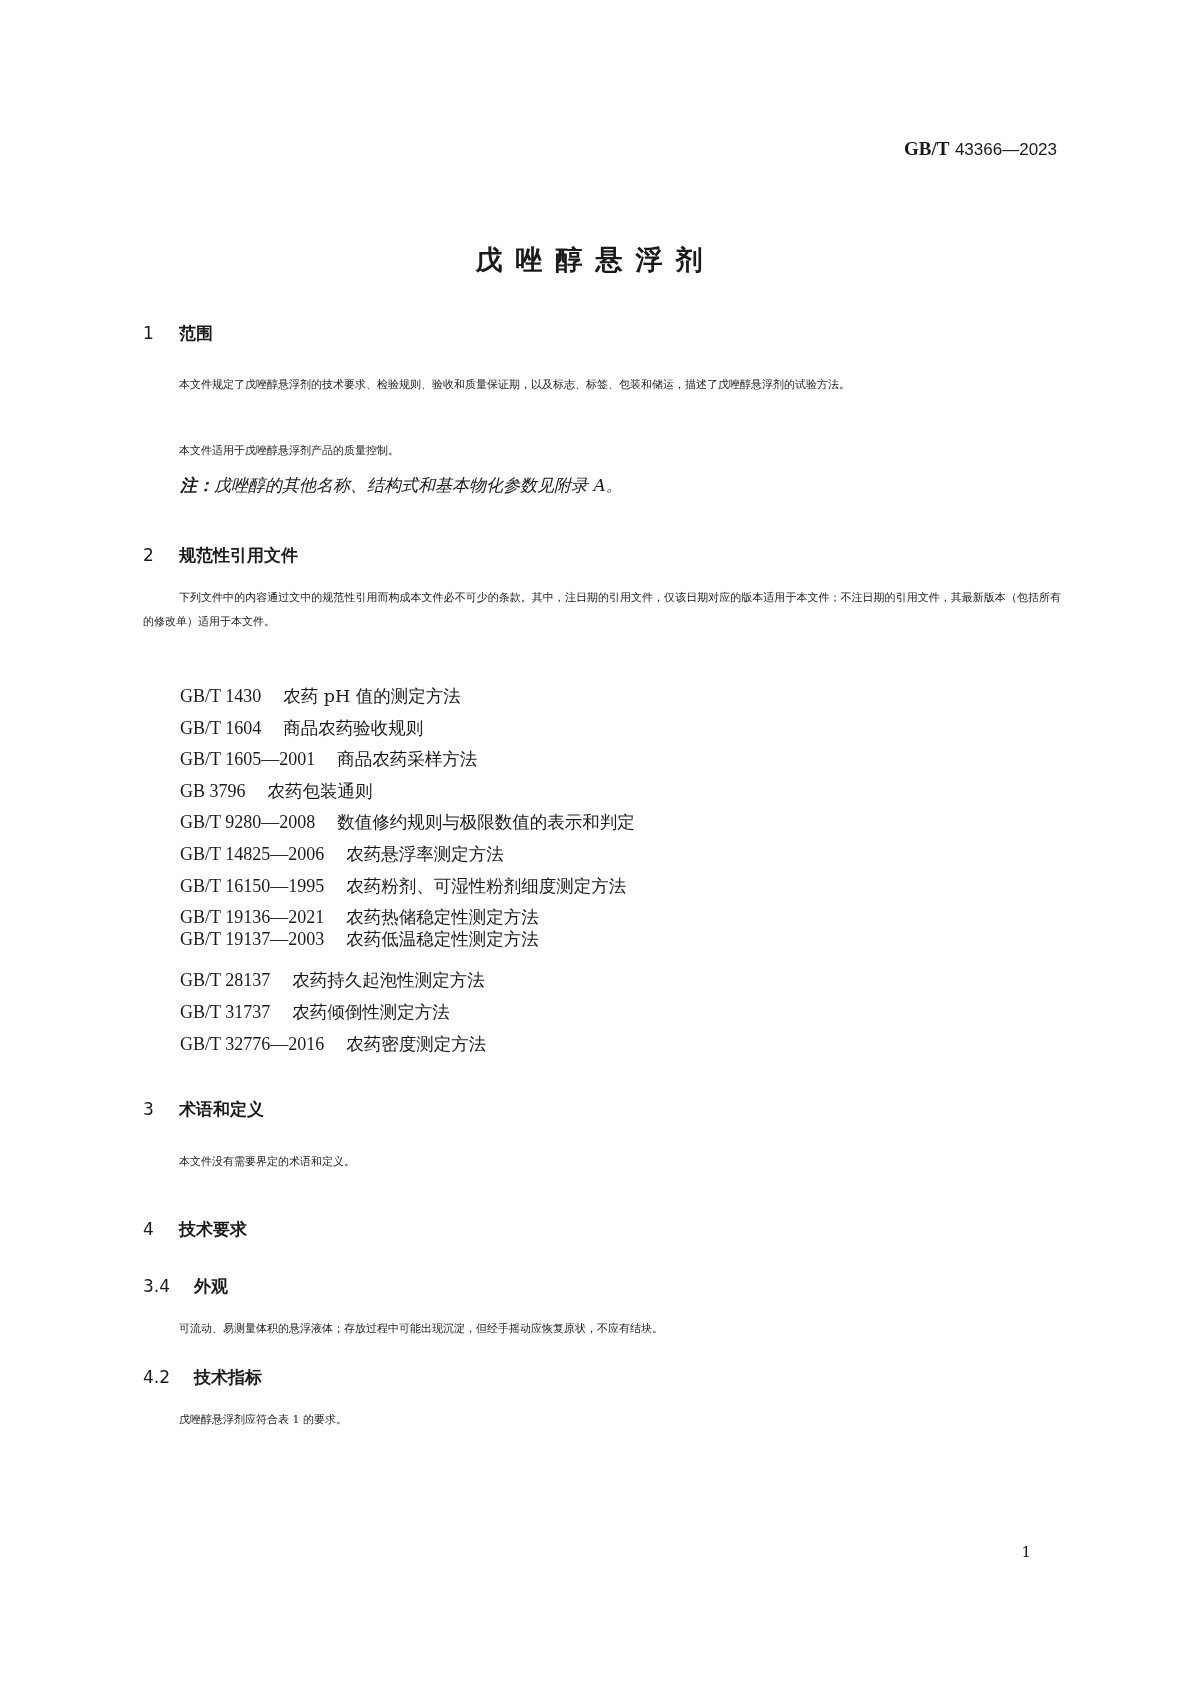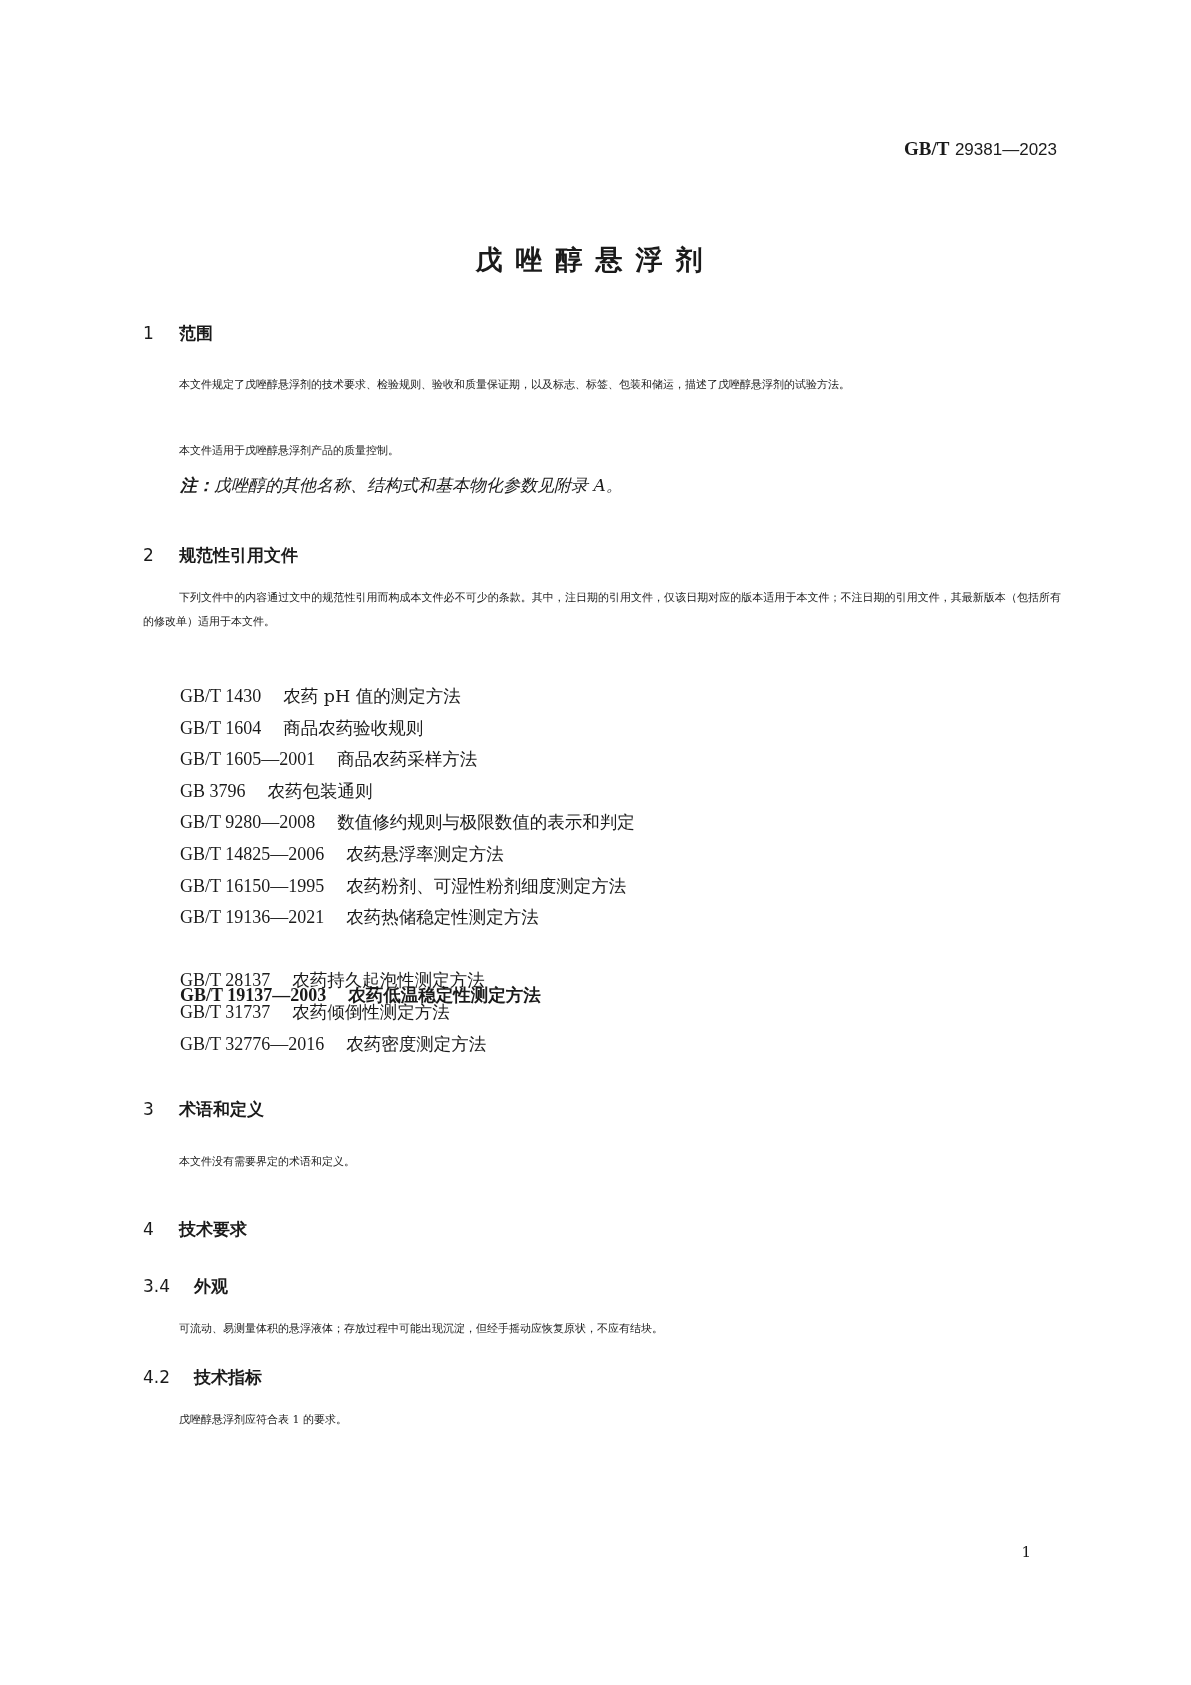--- a/index.html
+++ b/index.html
@@ -20,21 +20,21 @@
   .note b { font-family: "DejaVu Sans", sans-serif; }
   .ref { position: absolute; left: 180px; font-size: 17.5px; white-space: nowrap; }
   .ref .code { font-family: "Liberation Serif", serif; font-size: 18px; margin-right: 22px; }
   .page-num { position: absolute; top: 1543px; right: 160px; font-size: 15px; }
 </style>
 </head>
 <body>
 
 <div class="doc-code">
   <span class="gb">GB/T</span>
-  <span class="num">29381—2023</span>
+  <span class="num">43366—2023</span>
 </div>
 
 <div class="title">戊唑醇悬浮剂</div>
 
 <div class="heading" style="top:322px">
   <span class="num">1</span>
   <span>范围</span>
 </div>
 <div class="para" style="top:373px">本文件规定了戊唑醇悬浮剂的技术要求、检验规则、验收和质量保证期，以及标志、标签、包装和储运，描述了戊唑醇悬浮剂的试验方法。</div>
 <div class="para" style="top:439px">本文件适用于戊唑醇悬浮剂产品的质量控制。</div>
@@ -50,21 +50,21 @@
 
 <div id="refs">
     <div class="ref" style="top: 684px;"><span class="code">GB/T 1430</span><span>农药 pH 值的测定方法</span></div>
     <div class="ref" style="top: 715.6px;"><span class="code">GB/T 1604</span><span>商品农药验收规则</span></div>
     <div class="ref" style="top: 747.2px;"><span class="code">GB/T 1605—2001</span><span>商品农药采样方法</span></div>
     <div class="ref" style="top: 778.8px;"><span class="code">GB 3796</span><span>农药包装通则</span></div>
     <div class="ref" style="top: 810.4px;"><span class="code">GB/T 9280—2008</span><span>数值修约规则与极限数值的表示和判定</span></div>
     <div class="ref" style="top: 842px;"><span class="code">GB/T 14825—2006</span><span>农药悬浮率测定方法</span></div>
     <div class="ref" style="top: 873.6px;"><span class="code">GB/T 16150—1995</span><span>农药粉剂、可湿性粉剂细度测定方法</span></div>
     <div class="ref" style="top: 905.2px;"><span class="code">GB/T 19136—2021</span><span>农药热储稳定性测定方法</span></div>
-    <div class="ref" style="top: 983px; font-weight: bold;"><span class="code">GB/T 19137—2003</span><span>农药低温稳定性测定方法</span></div>
+    <div class="ref" style="top: 927px;"><span class="code">GB/T 19137—2003</span><span>农药低温稳定性测定方法</span></div>
     <div class="ref" style="top: 968.4px;"><span class="code">GB/T 28137</span><span>农药持久起泡性测定方法</span></div>
     <div class="ref" style="top: 1000px;"><span class="code">GB/T 31737</span><span>农药倾倒性测定方法</span></div>
     <div class="ref" style="top: 1031.6px;"><span class="code">GB/T 32776—2016</span><span>农药密度测定方法</span></div>
   </div>
 
 <div class="heading" style="top:1098px">
   <span class="num">3</span>
   <span>术语和定义</span>
 </div>
 <div class="para" style="top:1150px">本文件没有需要界定的术语和定义。</div>

